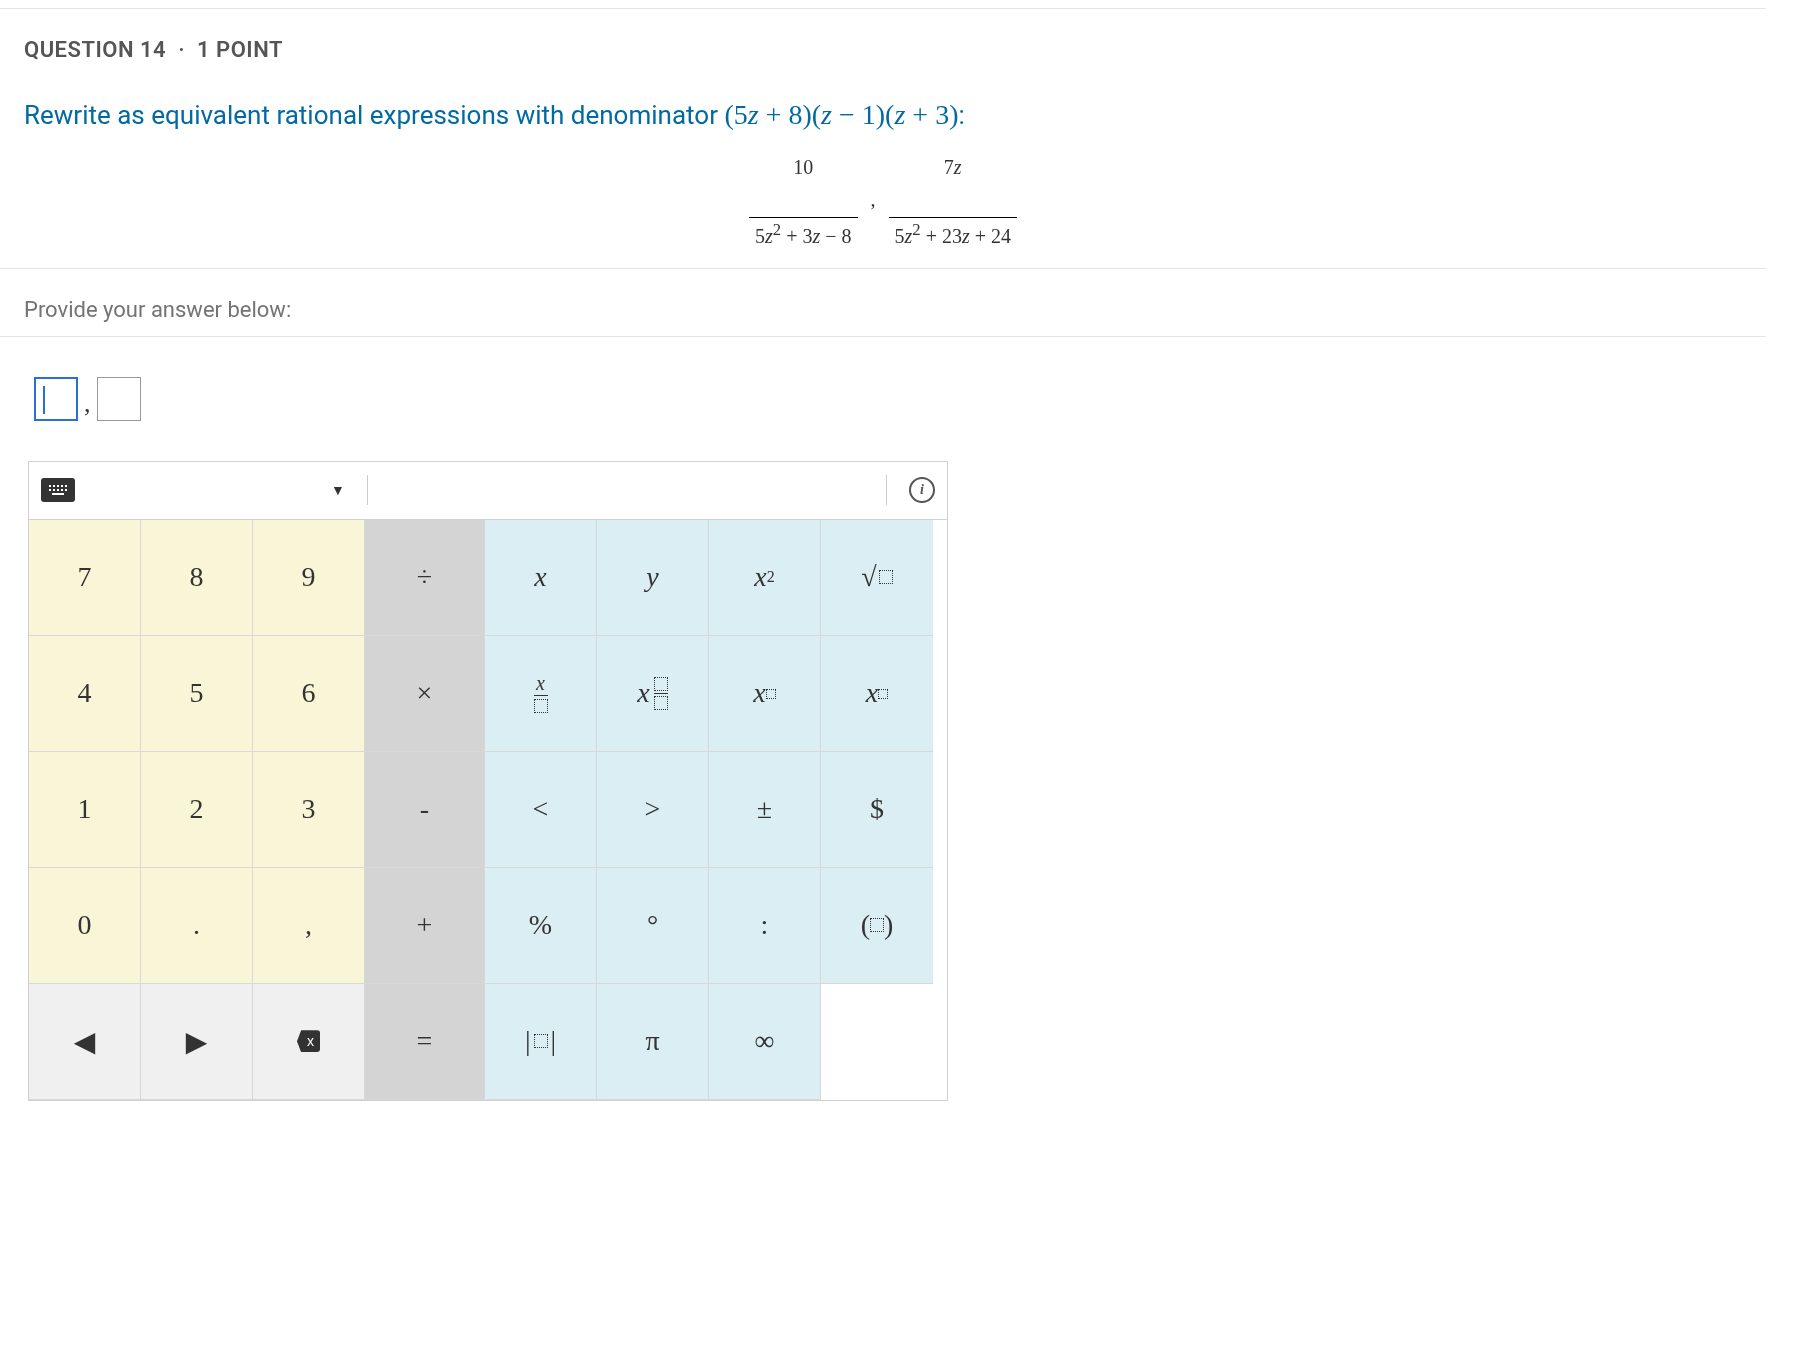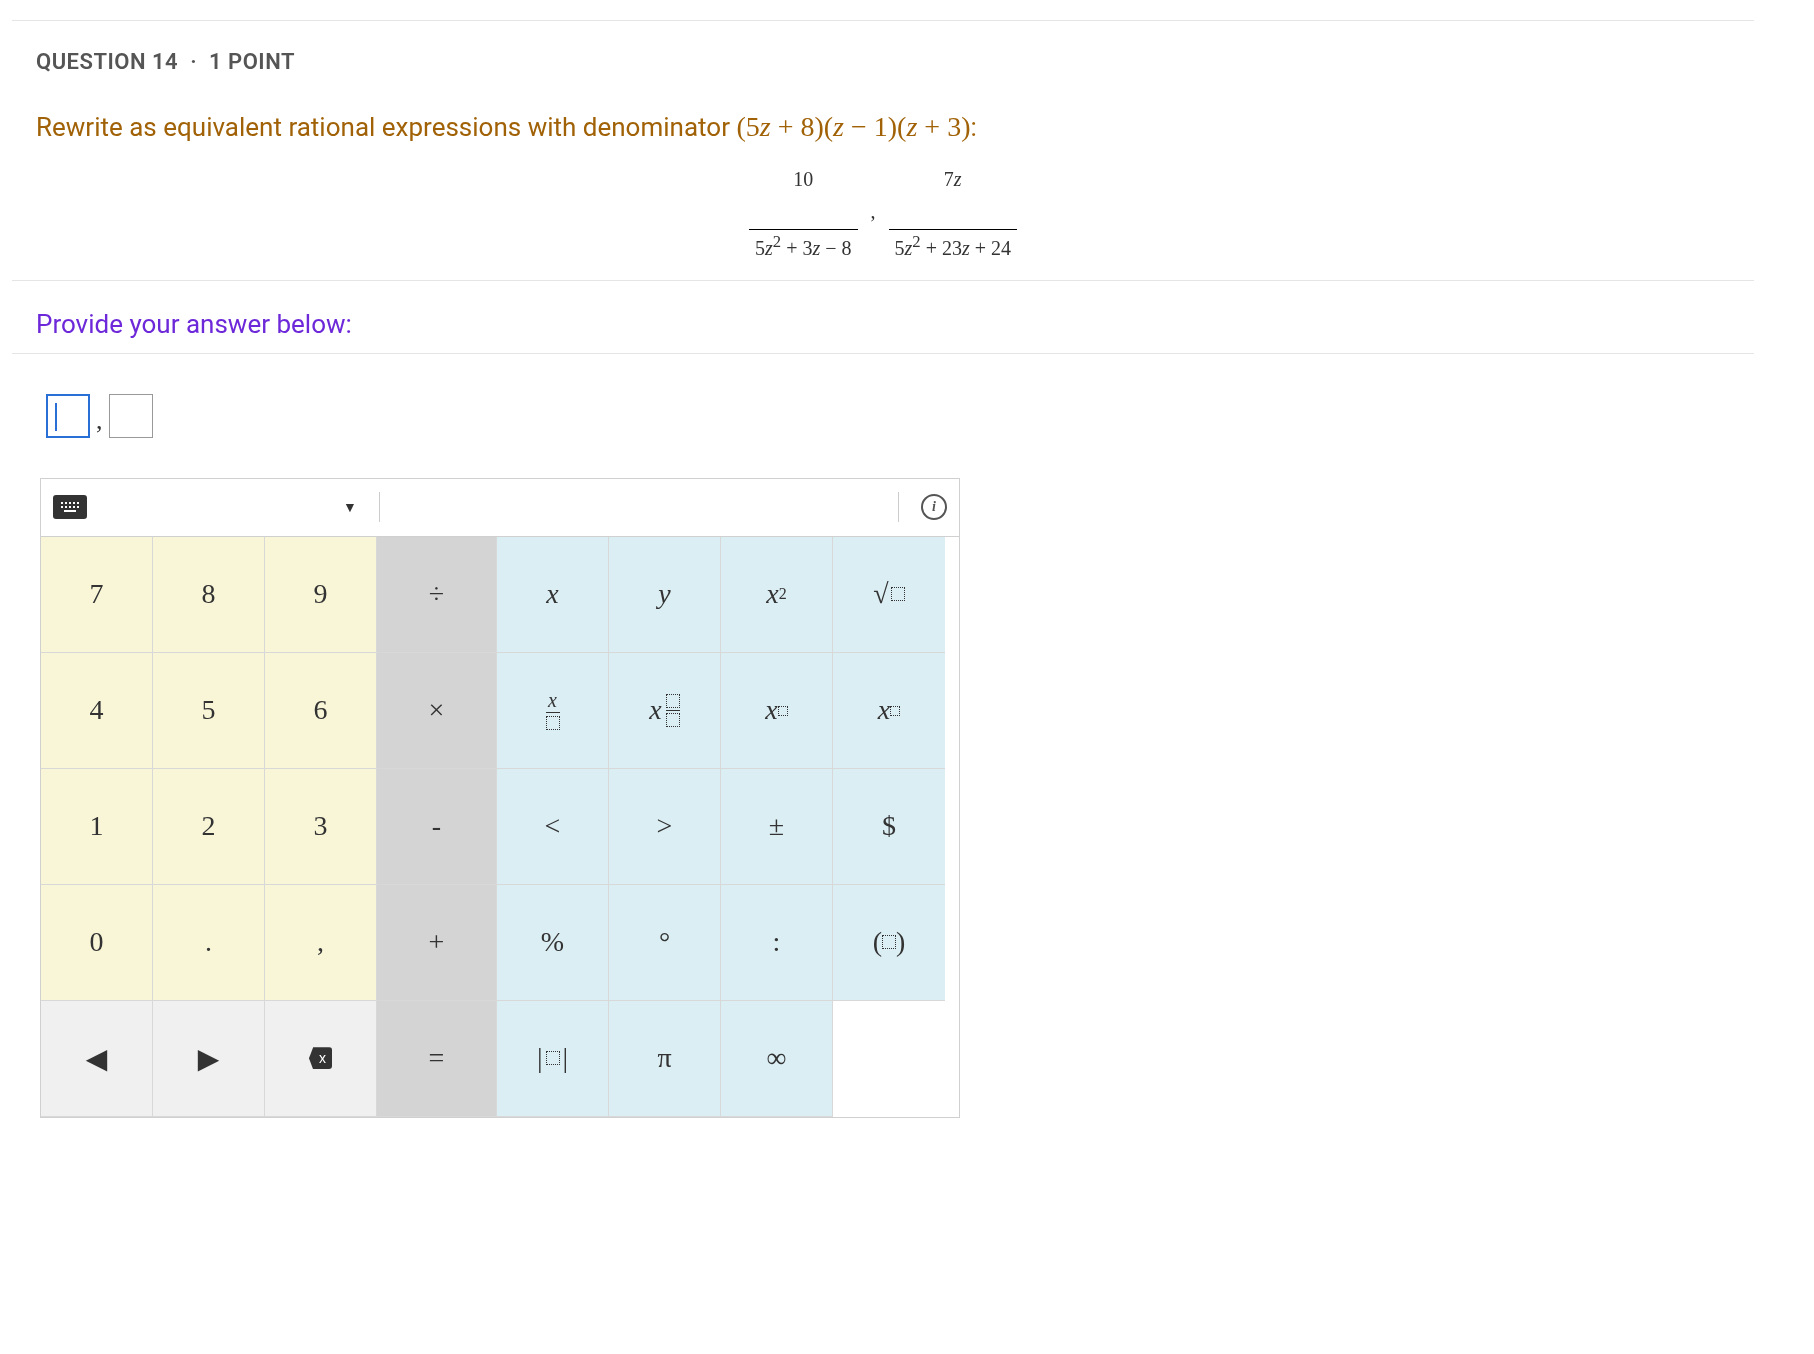--- a/index.html
+++ b/index.html
@@ -4,41 +4,41 @@
 <style>
   * { box-sizing: border-box; margin: 0; padding: 0; }
   body {
     font-family: -apple-system, BlinkMacSystemFont, "Segoe UI", Roboto, Helvetica, Arial, sans-serif;
     background: #fff;
     color: #333;
     font-size: 20px;
   }
   .page {
     width: 1766px;
-    padding: 12px;
+    padding: 0;
   }
   .top-rule {
     border-top: 1px solid #e5e5e5;
     margin-top: 8px;
   }
   .question-block {
     padding: 28px 24px 20px 24px;
     border-bottom: 1px solid #e5e5e5;
   }
   .question-heading {
     font-size: 22px;
     font-weight: 600;
     color: #555;
     letter-spacing: 0.5px;
     margin-bottom: 32px;
   }
   .question-heading .sep { margin: 0 6px; }
   .question-text {
     font-size: 26px;
-    color: #a16207;
+    color: #0369a1;
     line-height: 1.5;
   }
   .math-line {
     text-align: center;
     margin-top: 20px;
     font-family: "Times New Roman", serif;
     font-size: 20px;
   }
   .frac {
     display: inline-block;
@@ -57,22 +57,22 @@
     margin-top: 36px;
   }
   .math-inline {
     font-family: "Times New Roman", serif;
     font-size: 28px;
   }
   .fx { font-style: italic; }
   .answer-label-block {
     padding: 28px 24px 14px 24px;
     border-bottom: 1px solid #e5e5e5;
-    font-size: 26px;
-    color: #6d28d9;
+    font-size: 22px;
+    color: #737373;
   }
   .answer-area {
     padding: 40px 0 0 28px;
   }
   .answer-inputs {
     display: flex;
     gap: 6px;
     align-items: flex-end;
     margin-bottom: 40px;
     margin-left: 6px;

